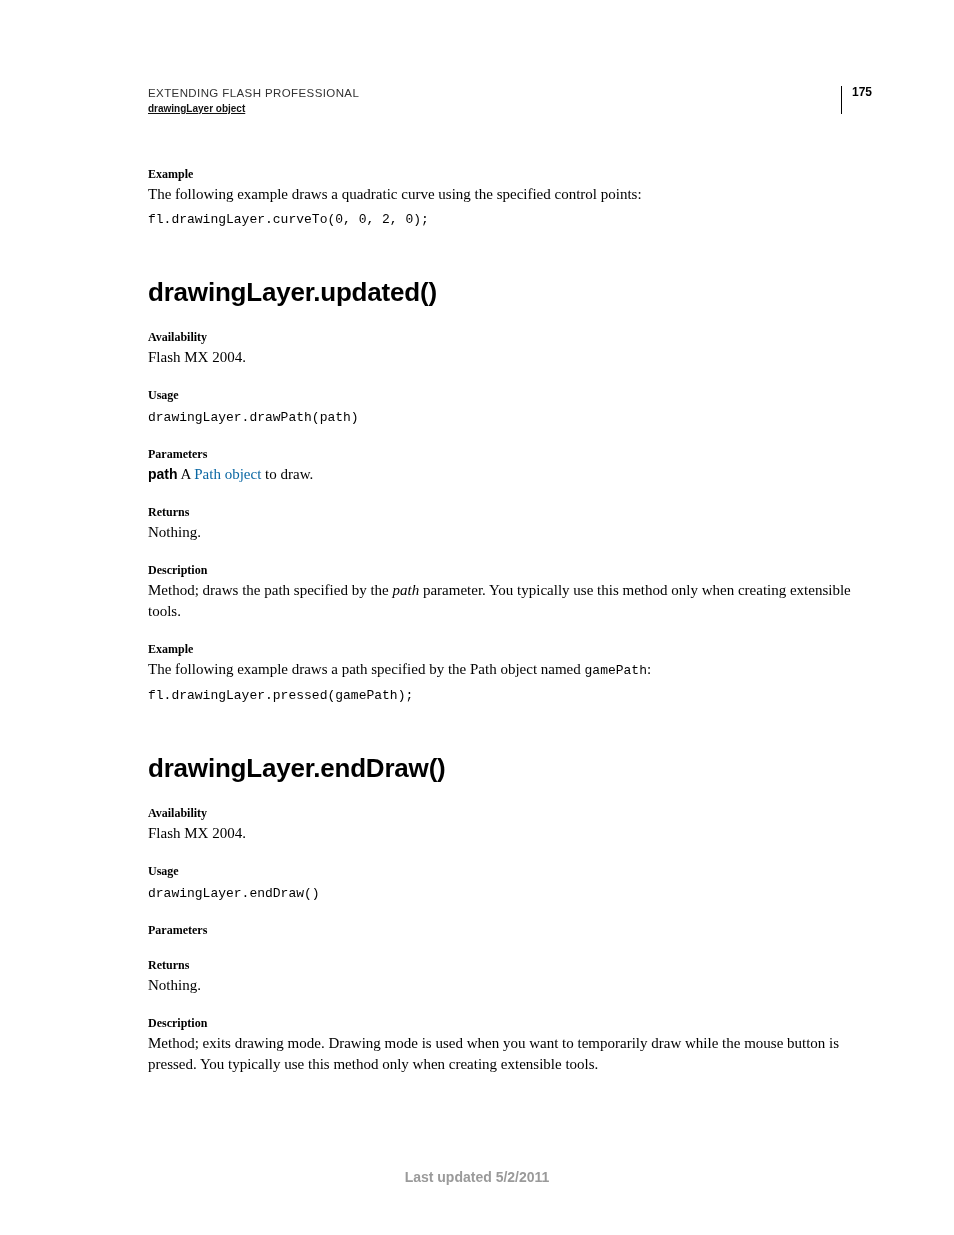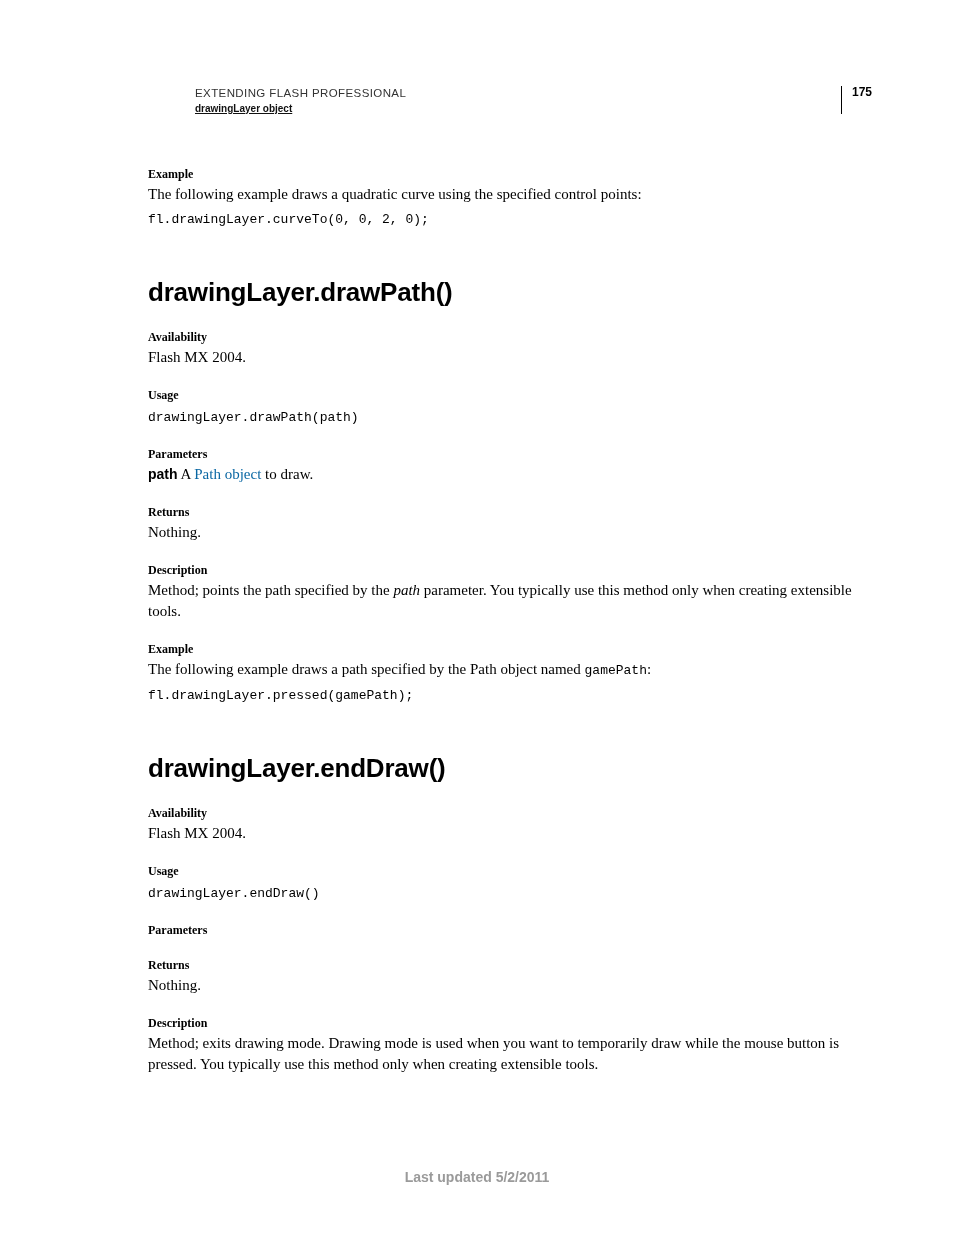--- a/index.html
+++ b/index.html
@@ -16,21 +16,20 @@
   }
   .page {
     padding: 86px 82px 0 148px;
     box-sizing: border-box;
   }
   .running-head {
     display: flex;
     align-items: flex-start;
     justify-content: space-between;
     margin-bottom: 52px;
-    margin-left: 47px;
   }
   .rh-left {
     display: flex;
     flex-direction: column;
     line-height: 1.35;
   }
   .rh-title {
     font-family: "Myriad Pro", "Helvetica Neue", Arial, sans-serif;
     font-size: 11.5px;
     letter-spacing: 0.4px;
@@ -126,21 +125,21 @@
       <span class="page-num">175</span>
     </div>
   </div>
 
   <div class="section-block">
     <div class="label">Example</div>
     <p class="body">The following example draws a quadratic curve using the specified control points:</p>
     <div class="code">fl.drawingLayer.curveTo(0, 0, 2, 0);</div>
   </div>
 
-  <h2 class="method">drawingLayer.drawPath()</h2>
+  <h2 class="method">drawingLayer.updated()</h2>
 
   <div class="section-block">
     <div class="label">Availability</div>
     <p class="body">Flash MX 2004.</p>
   </div>
 
   <div class="section-block">
     <div class="label">Usage</div>
     <div class="code">drawingLayer.drawPath(path)</div>
   </div>
@@ -153,21 +152,21 @@
   </div>
 
   <div class="section-block">
     <div class="label">Returns</div>
     <p class="body">Nothing.</p>
   </div>
 
   <div class="section-block">
     <div class="label">Description</div>
     <p class="body">
-      <span>Method; points the path specified by the </span><span class="italic">path</span><span> parameter. You typically use this method only when creating extensible tools.</span>
+      <span>Method; draws the path specified by the </span><span class="italic">path</span><span> parameter. You typically use this method only when creating extensible tools.</span>
     </p>
   </div>
 
   <div class="section-block">
     <div class="label">Example</div>
     <p class="body">
       <span>The following example draws a path specified by the Path object named </span><span class="inline-code">gamePath</span><span>:</span>
     </p>
     <div class="code">fl.drawingLayer.pressed(gamePath);</div>
   </div>

